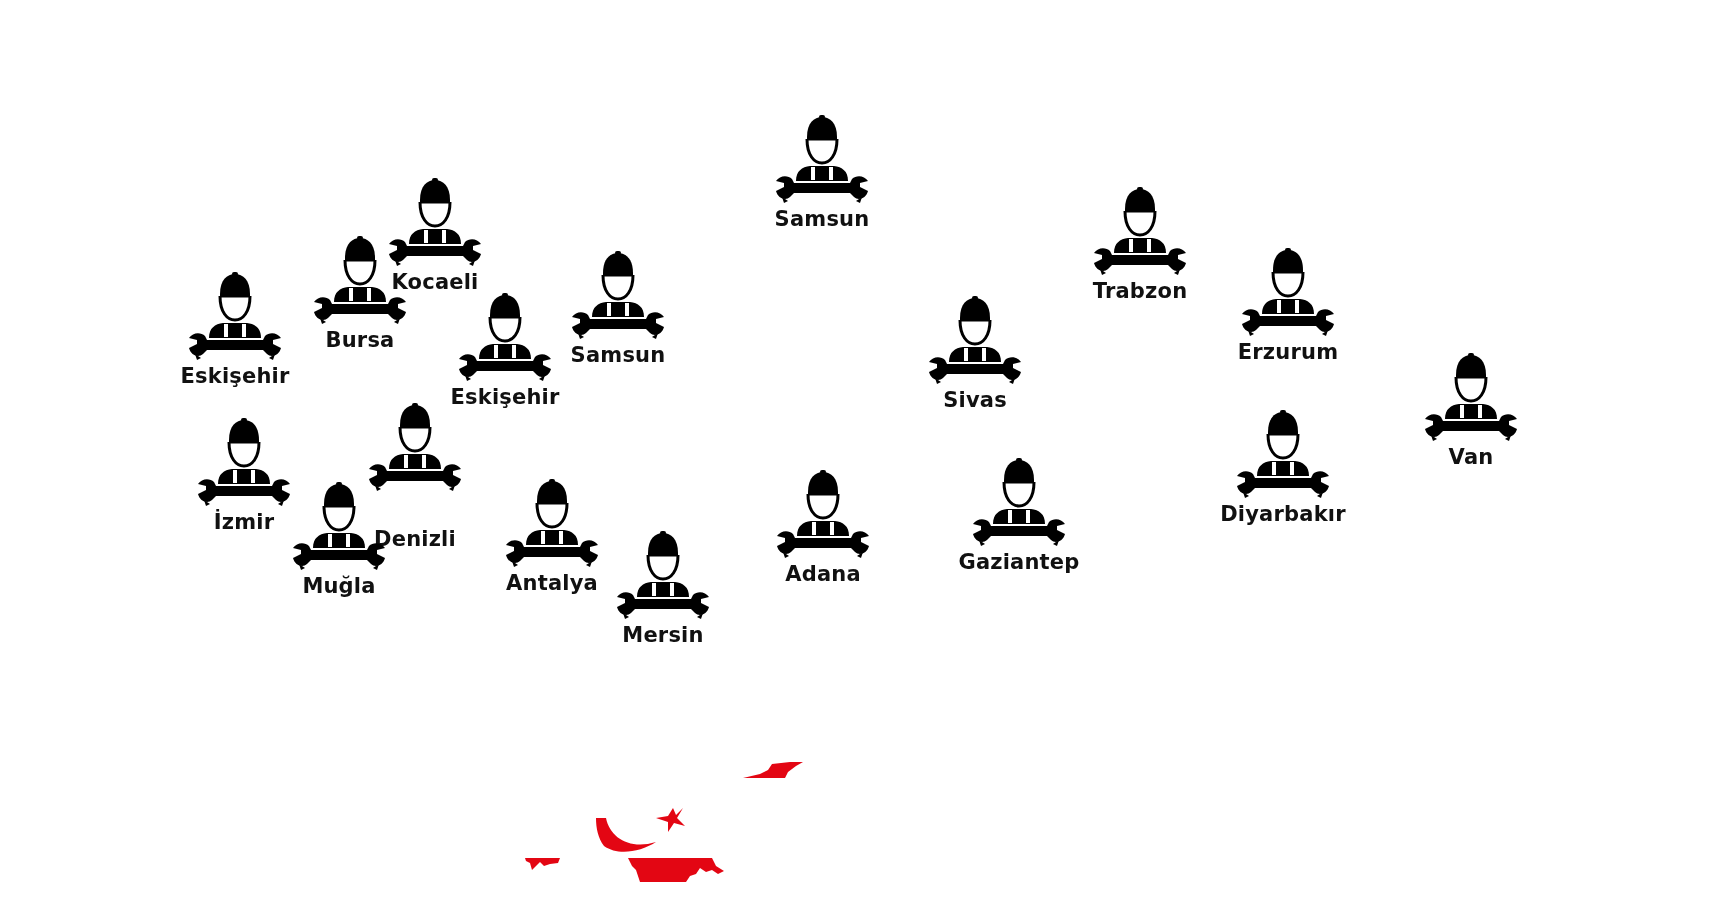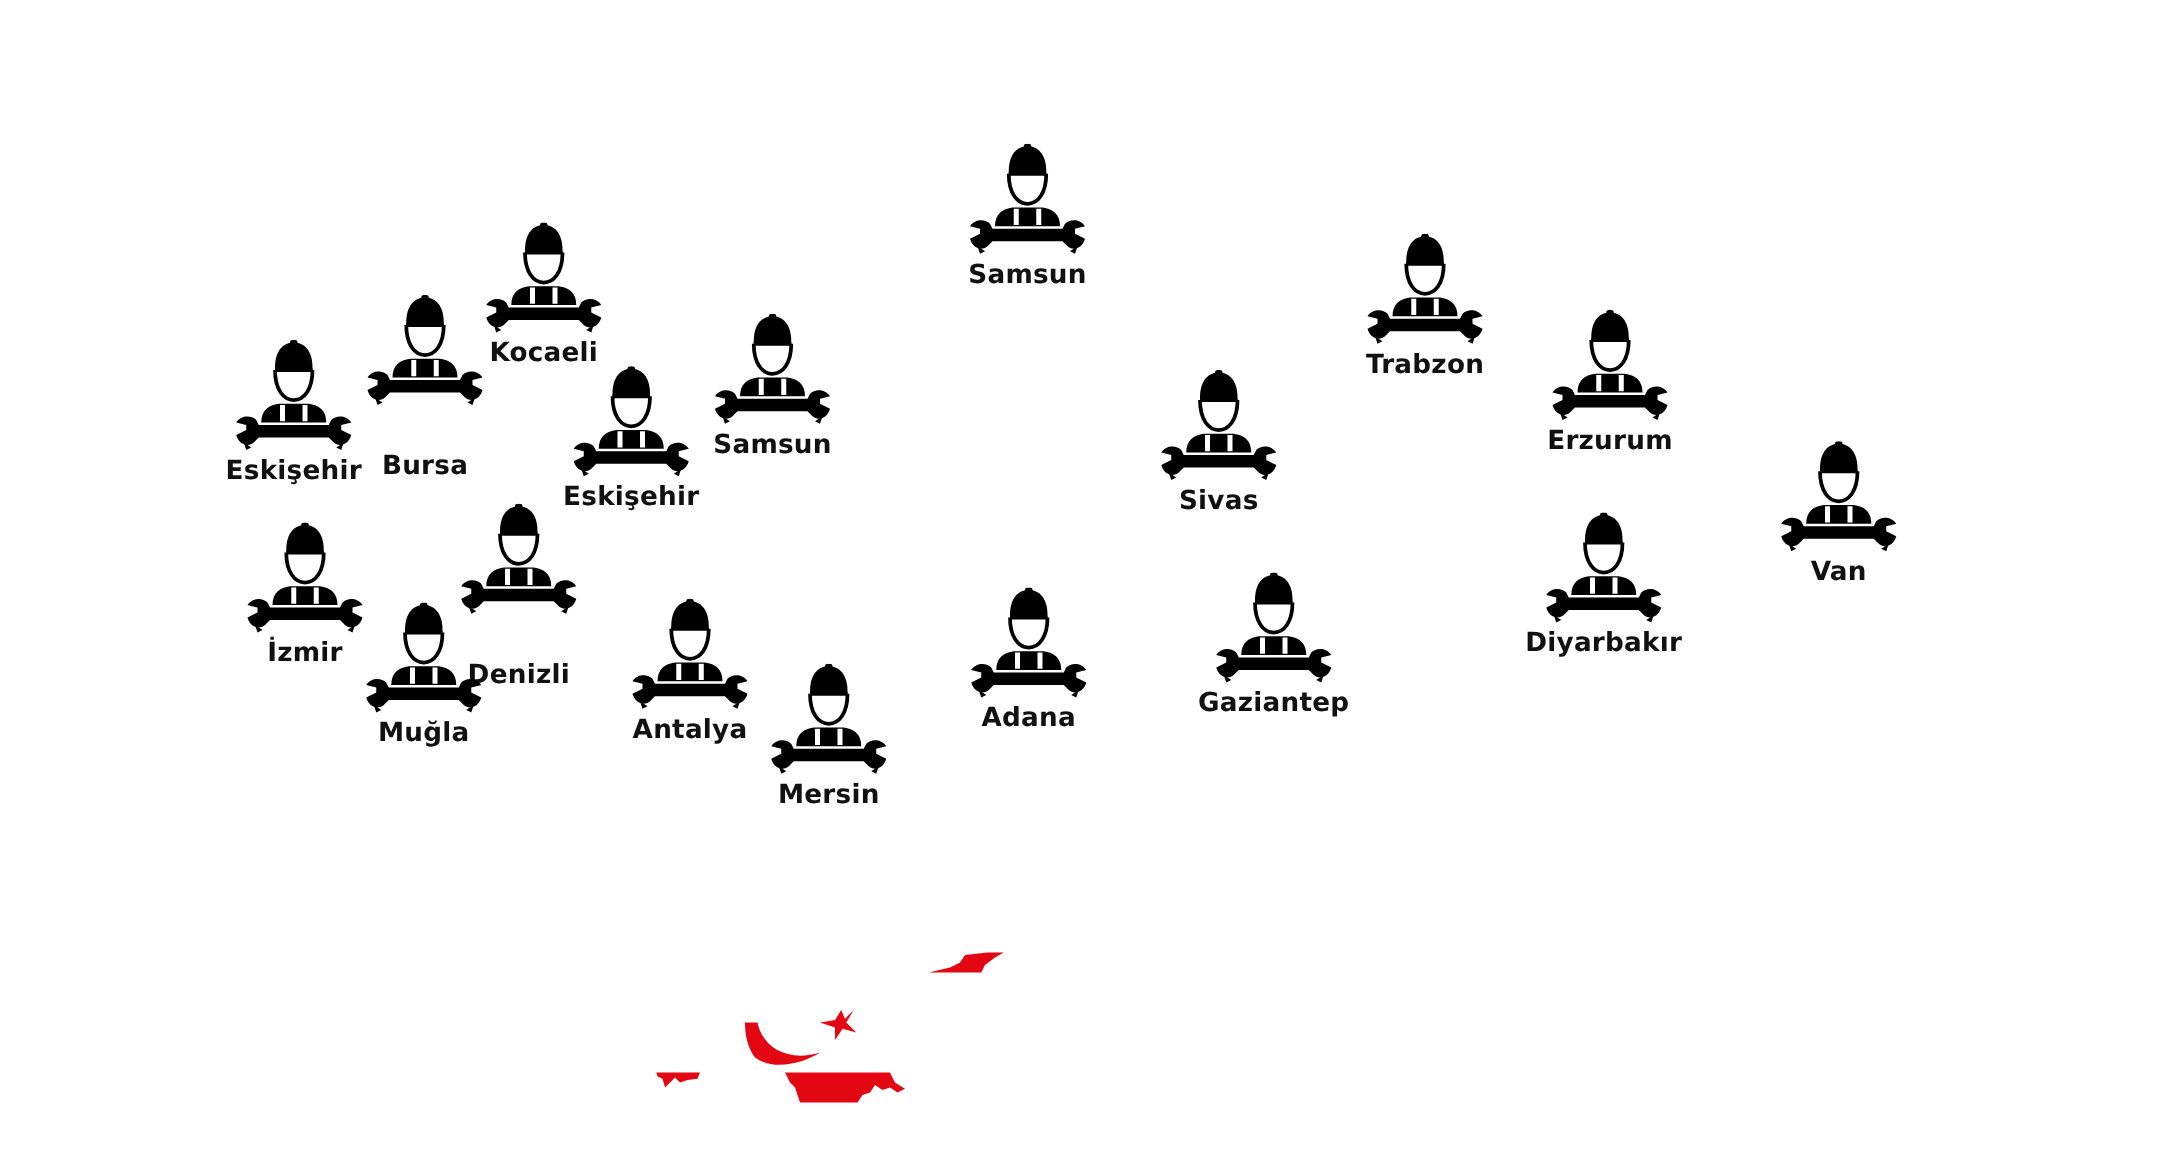--- a/index.html
+++ b/index.html
@@ -64,21 +64,21 @@
 
       <rect x="37" y="52" width="4" height="13" fill="#fff"></rect>
       <rect x="55" y="52" width="4" height="13" fill="#fff"></rect>
 
       <path d="M2,66 C6,60 14,60 18,64 L20,68 L76,68 L78,64 C82,60 90,60 94,66 L86,68 L86,72 L94,76 C92,84 84,86 80,82 L76,78 L20,78 L16,82 C12,86 4,84 2,76 L10,72 L10,68 Z" fill="#000"></path>
       <path d="M8,82 L14,86 L10,88 Z" fill="#000"></path>
       <path d="M88,82 L82,86 L86,88 Z" fill="#000"></path>
     </svg>
     <span class="label">Kocaeli</span>
   </div>
-      <div class="city" style="left: 340px; top: 236px; gap: 32px;">
+      <div class="city" style="left: 360px; top: 236px;">
     <svg viewBox="0 0 96 92">
 
       <path d="M33,22 C33,8 40,2 48,2 C56,2 63,8 63,22 L63,26 L33,26 Z" fill="#000"></path>
       <rect x="45" y="0" width="6" height="4" rx="2" fill="#000"></rect>
 
       <path d="M33,24 C33,40 40,48 48,48 C56,48 63,40 63,24" fill="#fff" stroke="#000" stroke-width="3"></path>
       <path d="M33,24 L63,24" stroke="#000" stroke-width="3"></path>
 
       <path d="M22,66 C22,56 28,52 36,51 L60,51 C68,52 74,56 74,66 Z" fill="#000"></path>
 

